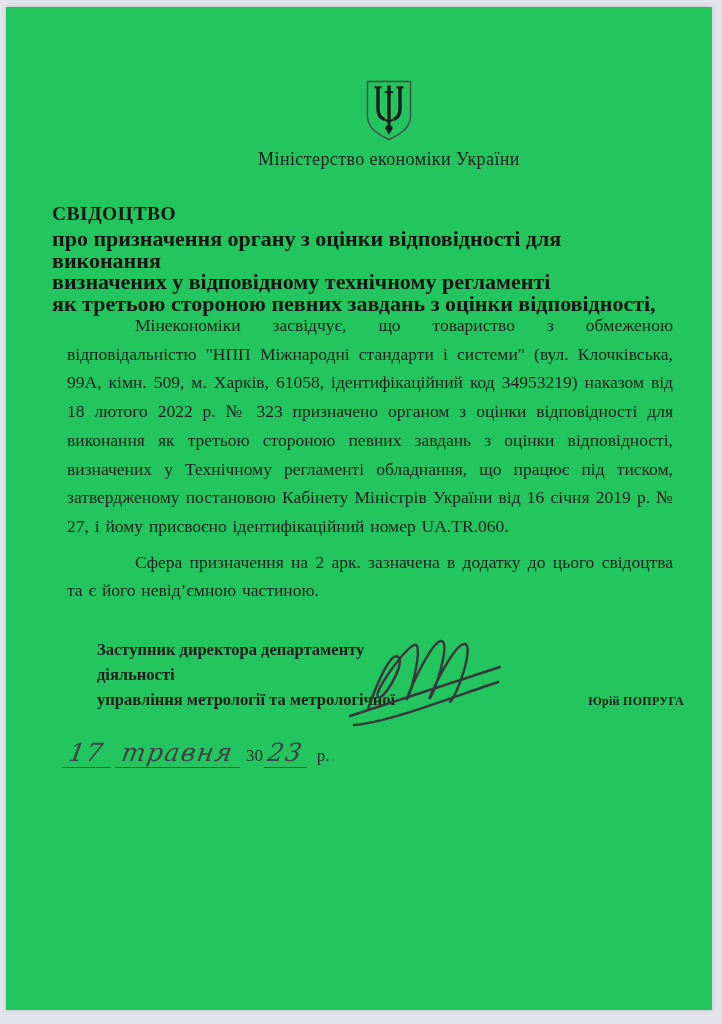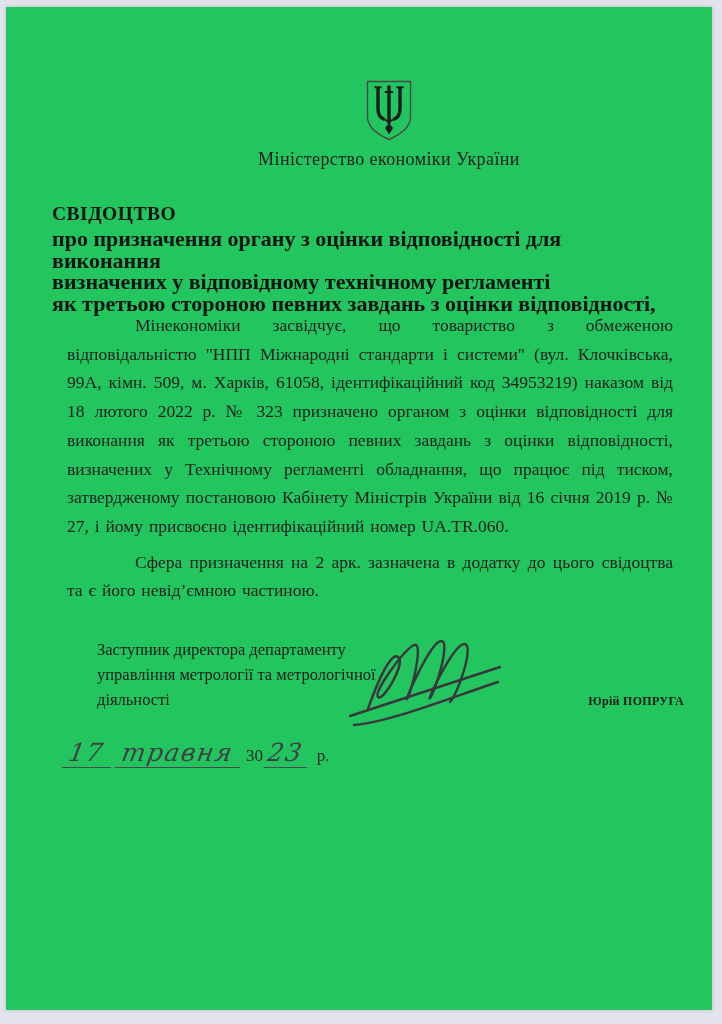--- a/index.html
+++ b/index.html
@@ -88,21 +88,21 @@
     left: 0;
     width: 706px;
     height: 105px;
   }
   .sig-position {
     position: absolute;
     left: 91px;
     top: 2px;
     width: 330px;
     font-size: 16.5px;
-    font-weight: normal;
+    font-weight: bold;
     line-height: 25px;
     color: #1c1c1c;
   }
   .sig-scribble {
     position: absolute;
     left: 322px;
     top: 0;
     width: 225px;
     height: 98px;
   }
@@ -181,22 +181,22 @@
   </div>
 
   <div class="body-block">
     <p class="body-paragraph">Мінекономіки засвідчує, що товариство з обмеженою відповідальністю "НПП Міжнародні стандарти і системи" (вул. Клочківська, 99А, кімн. 509, м. Харків, 61058, ідентифікаційний код 34953219) наказом від 18 лютого 2022 р. № 323 призначено органом з оцінки відповідності для виконання як третьою стороною певних завдань з оцінки відповідності, визначених у Технічному регламенті обладнання, що працює під тиском, затвердженому постановою Кабінету Міністрів України від 16 січня 2019 р. № 27, і йому присвоєно ідентифікаційний номер UA.TR.060.</p>
     <p class="body-paragraph">Сфера призначення на 2 арк. зазначена в додатку до цього свідоцтва та є його невід’ємною частиною.</p>
   </div>
 
   <div class="signature-block">
     <div class="sig-position">
       <div>Заступник директора департаменту</div>
+      <div>діяльності</div>
       <div>управління метрології та метрологічної</div>
-      <div>діяльності</div>
     </div>
     <svg class="sig-scribble" viewBox="0 0 225 98" aria-hidden="true">
       <g fill="none" stroke="#38383c" stroke-width="2.4" stroke-linecap="round">
         <path d="M40,74 C54,34 66,15 71,23 C76,31 55,67 50,62 C45,57 76,15 86,10
                  C96,5 84,57 79,64 C75,70 102,7 113,6 C123,5 108,55 102,63
                  C98,68 126,7 137,9 C146,11 130,59 122,67"></path>
         <path d="M22,81 L172,32"></path>
         <path d="M26,90 C60,88 130,60 170,47"></path>
       </g>
     </svg>

